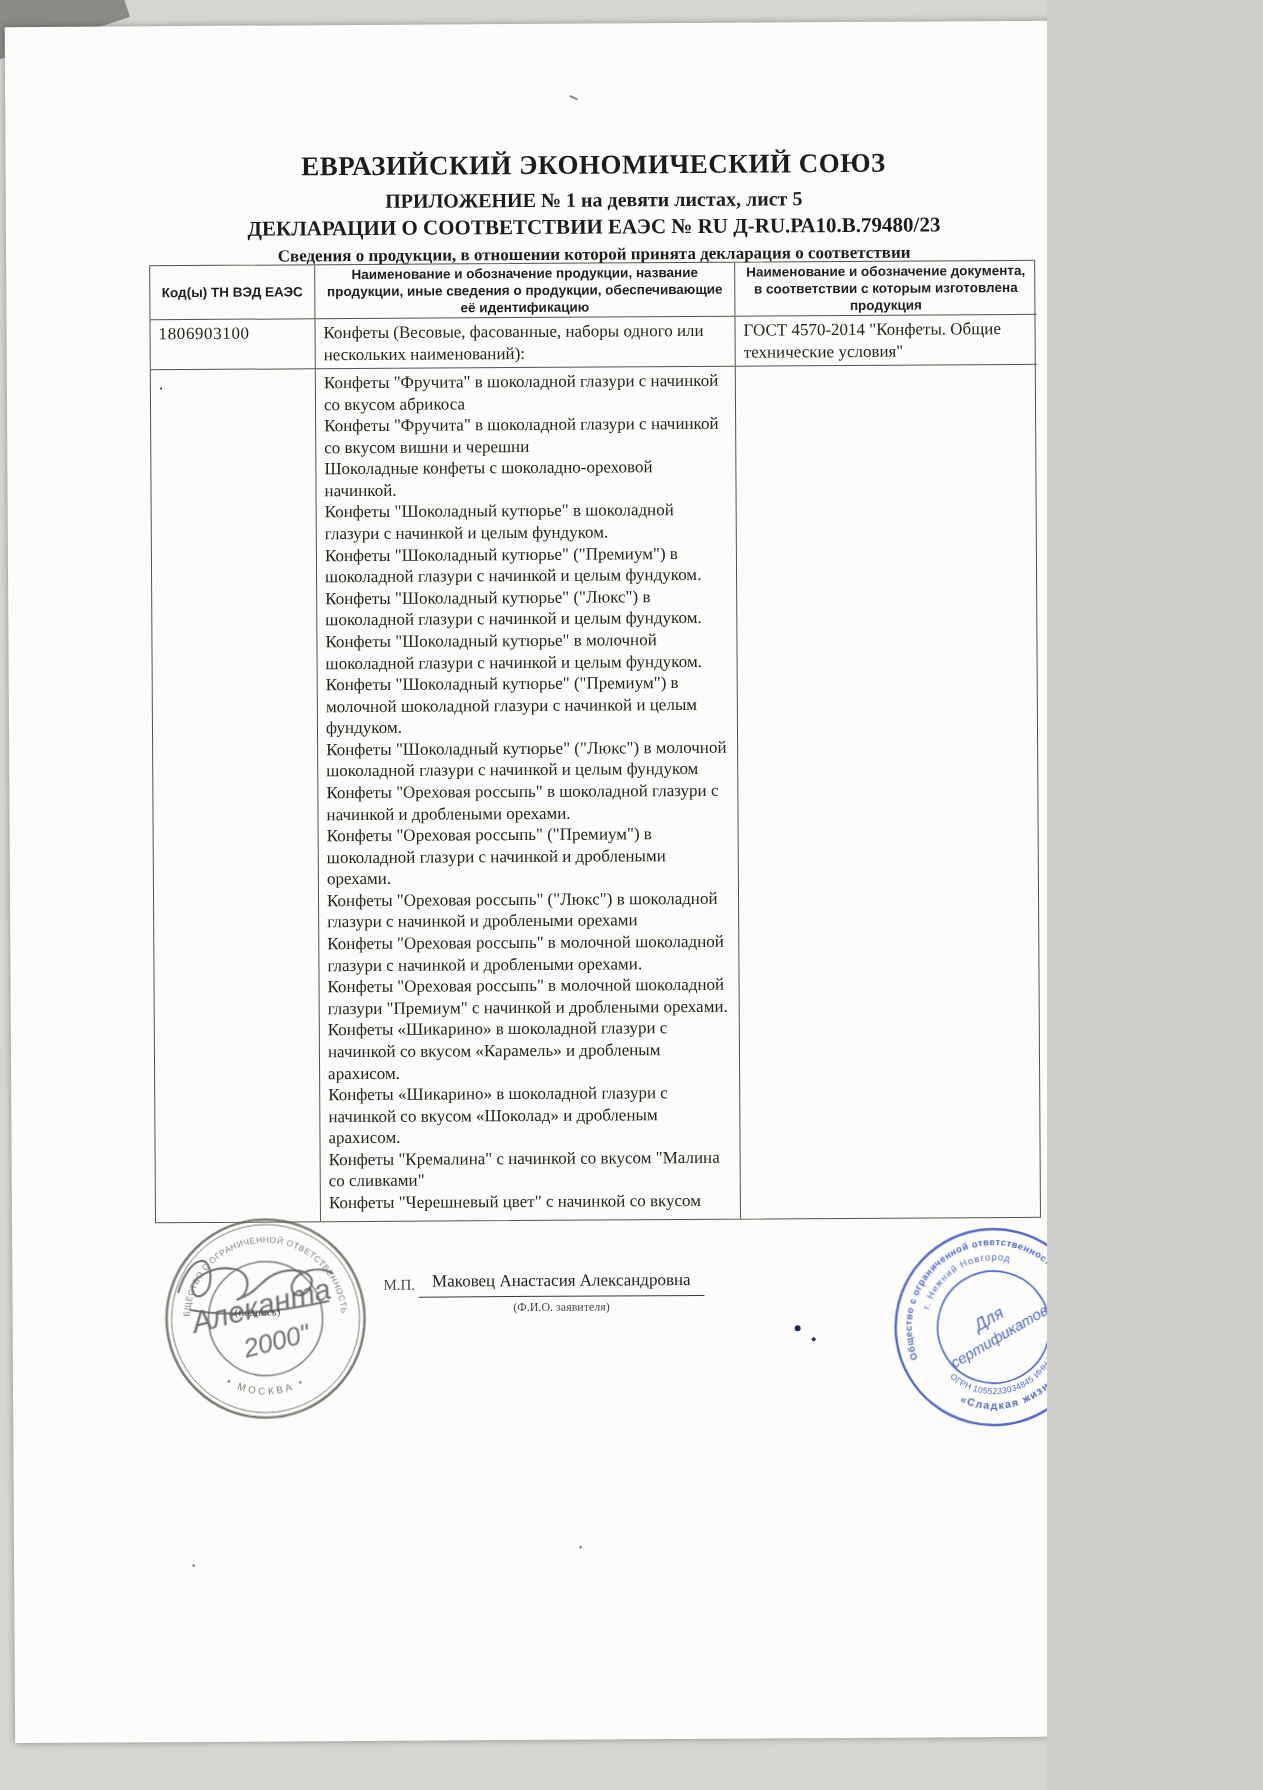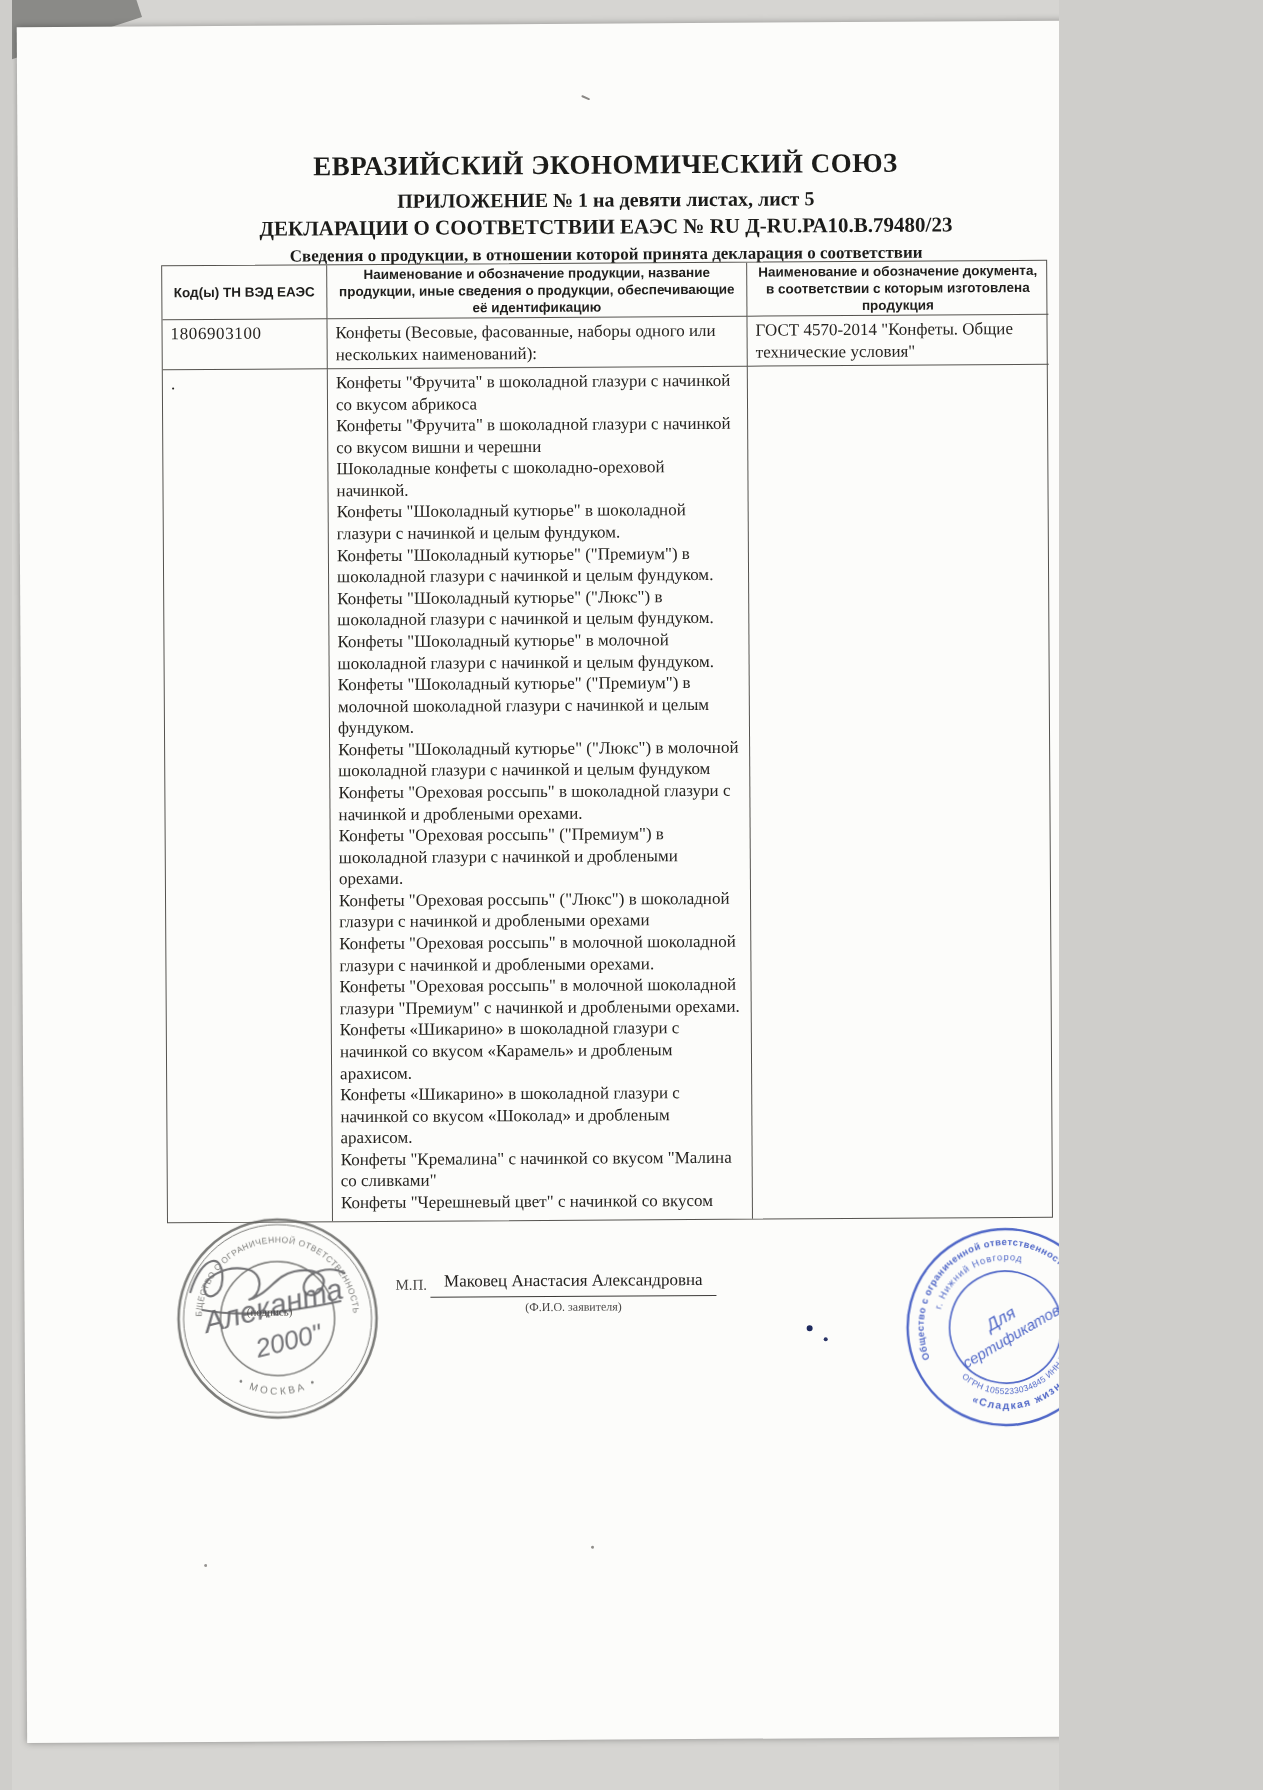--- a/index.html
+++ b/index.html
@@ -1,19 +1,19 @@
 <!DOCTYPE html>
 <html><head>
 <meta charset="utf-8">
 <style>
   * { margin:0; padding:0; box-sizing:border-box; }
   html,body { width:1263px; height:1790px; }
   body { font-family:"Liberation Serif", serif; background:#cfcecb; overflow:hidden; }
 
-  .scan { position:relative; width:1047px; height:1790px; background:#d6d5d2; overflow:hidden;margin-left:12px; }
+  .scan { position:relative; width:1047px; height:1790px; background:#d6d5d2; overflow:hidden; }
   .scan::before { content:""; position:absolute; left:-40px; top:-46px; width:160px; height:90px;
                   background:#8a8a87; transform:rotate(-18deg); }
   .rotator { position:absolute; inset:0; transform:rotate(-0.35deg); transform-origin:50% 50%; }
   .sheet { position:absolute; left:10px; top:24px; width:1243px; height:1716px;
            background:#fcfcfa; box-shadow:0 0 7px rgba(0,0,0,.35); }
 
   .hdr { position:absolute; left:155px; width:886px; text-align:center; color:#1c1c1a;
          font-family:"Liberation Serif", serif; font-weight:bold; }
   .t1 { top:150px; font-size:27px; letter-spacing:0.5px; }
   .t2 { top:189px; font-size:20px; }

